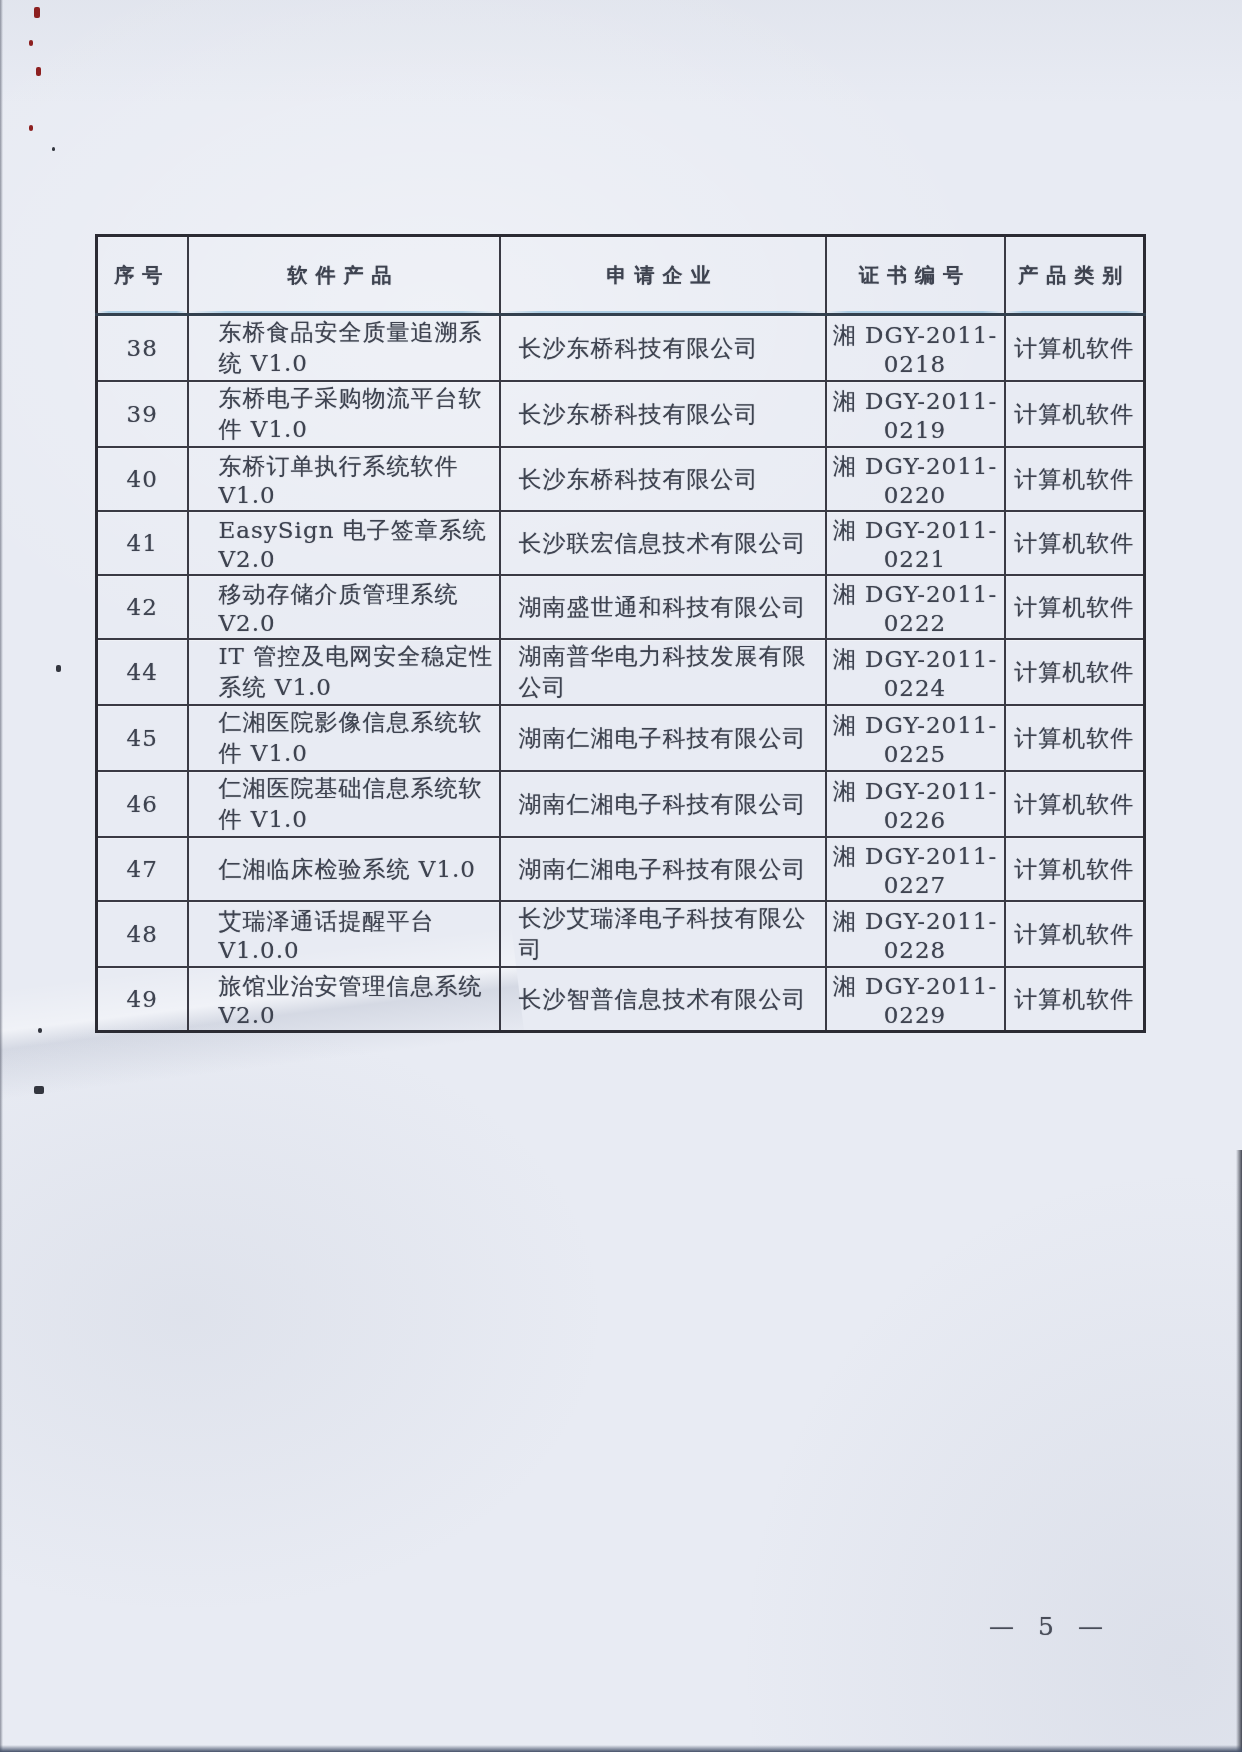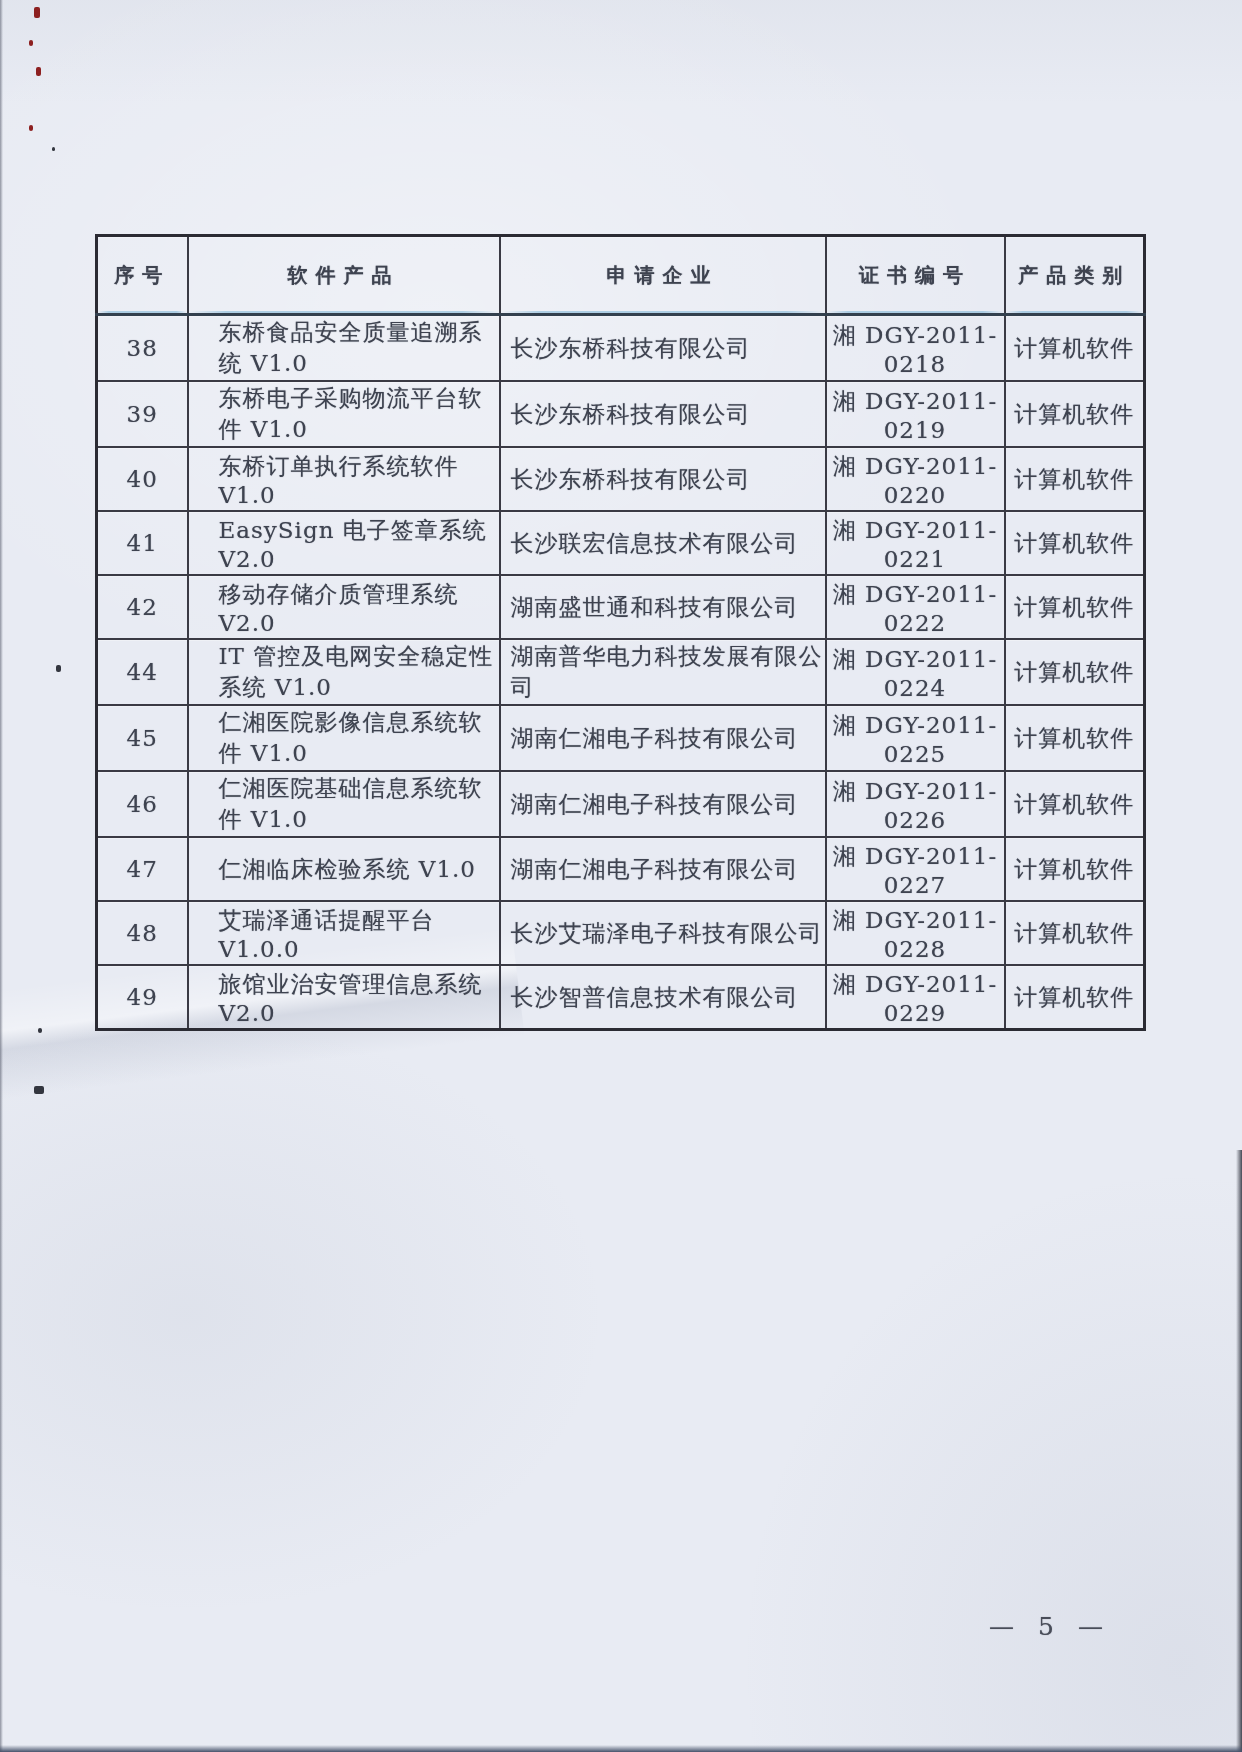--- a/index.html
+++ b/index.html
@@ -61,21 +61,21 @@
   }
   table.doc-table th::after{
     content:"";position:absolute;left:0;right:0;bottom:0;height:2px;
     background:linear-gradient(90deg,rgba(95,165,205,0) 0%,rgba(95,165,205,0.45) 12%,rgba(95,165,205,0.45) 88%,rgba(95,165,205,0) 100%);
   }
   table.doc-table td{height:60px;font-size:23px;letter-spacing:1px;}
   table.doc-table tbody tr:nth-child(even) td{border-top-color:#4a3d41;}
   table.doc-table tbody tr:nth-child(odd) td{border-top-color:#3b434f;}
   td.cell-no{text-align:center;font-size:18px;letter-spacing:0;}
   td.cell-product{text-align:left;padding-left:30px;letter-spacing:0.5px;}
-  td.cell-company{text-align:left;padding-left:10px;}
+  td.cell-company{text-align:left;padding-left:18px;}
   td.cell-cert{text-align:center;letter-spacing:0.5px;font-size:16.5px;}
   td.cell-category{text-align:center;letter-spacing:2px;}
 
   .page-number{
     position:absolute;left:960px;top:1612px;width:180px;
     text-align:center;
     font-size:25px;color:#484c58;letter-spacing:8px;
     text-shadow:0 0 1px rgba(70,75,90,0.6);
   }
 </style>

